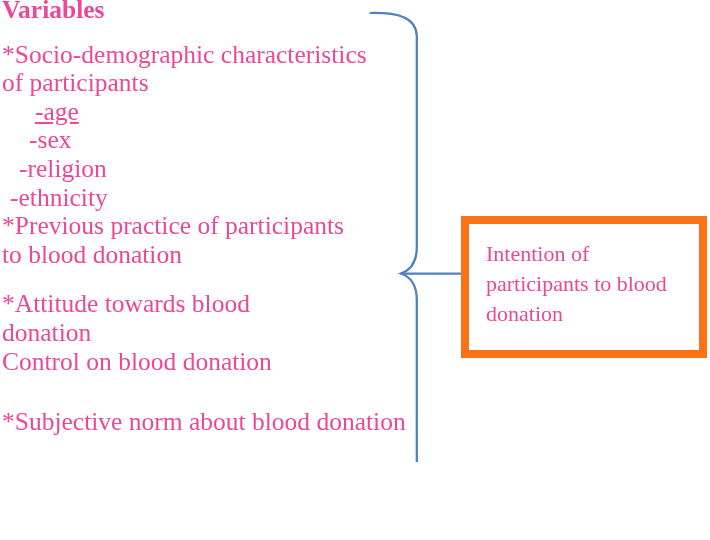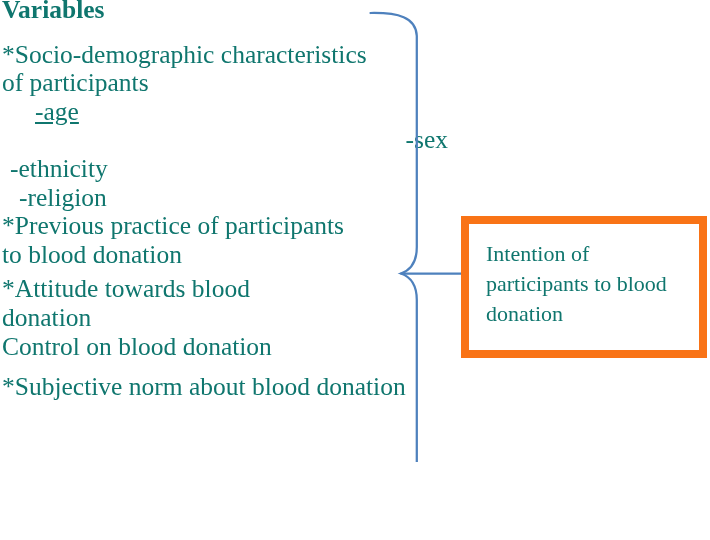--- a/index.html
+++ b/index.html
@@ -7,44 +7,44 @@
     padding: 0;
     background: #ffffff;
   }
   .stage {
     position: relative;
     width: 710px;
     height: 462px;
     background: #ffffff;
     overflow: hidden;
     font-family: "Liberation Serif", "DejaVu Serif", serif;
-    color: #0f766e;
+    color: #ec4899;
   }
 
   
   .vars-col {
     position: absolute;
     left: 2px;
     top: -4px;
     width: 446px;
     font-size: 25.5px;
     line-height: 28.6px;
   }
   .vars-title {
     font-weight: bold;
     margin: 0 0 16px 0;
     white-space: nowrap;
   }
   .var-line {
     white-space: nowrap;
   }
-  .group-b { margin-top: 6px; }
-  .group-c { margin-top: 12px; }
+  .group-b { margin-top: 21px; }
+  .group-c { margin-top: 32px; }
   .ind-age      { padding-left: 33px; text-decoration: underline; }
-  .ind-sex      { padding-left: 27px; text-align: right; }
+  .ind-sex      { padding-left: 27px; }
   .ind-religion { padding-left: 17px; }
   .ind-ethnicity{ padding-left: 8px;  }
 
   
   .brace-svg {
     position: absolute;
     left: 0;
     top: 0;
     width: 710px;
     height: 540px;
@@ -74,22 +74,22 @@
 <div class="stage">
 
   <div class="vars-col">
     <div class="vars-title">Variables</div>
 
     <div class="group-a">
       <div class="var-line">*Socio-demographic characteristics</div>
       <div class="var-line">of participants</div>
       <div class="var-line ind-age">-age</div>
       <div class="var-line ind-sex">-sex</div>
+      <div class="var-line ind-religion">-religion</div>
       <div class="var-line ind-ethnicity">-ethnicity</div>
-      <div class="var-line ind-religion">-religion</div>
       <div class="var-line">*Previous practice of participants</div>
       <div class="var-line">to blood donation</div>
     </div>
 
     <div class="group-b">
       <div class="var-line">*Attitude towards blood</div>
       <div class="var-line">donation</div>
       <div class="var-line">Control on blood donation</div>
     </div>
 

